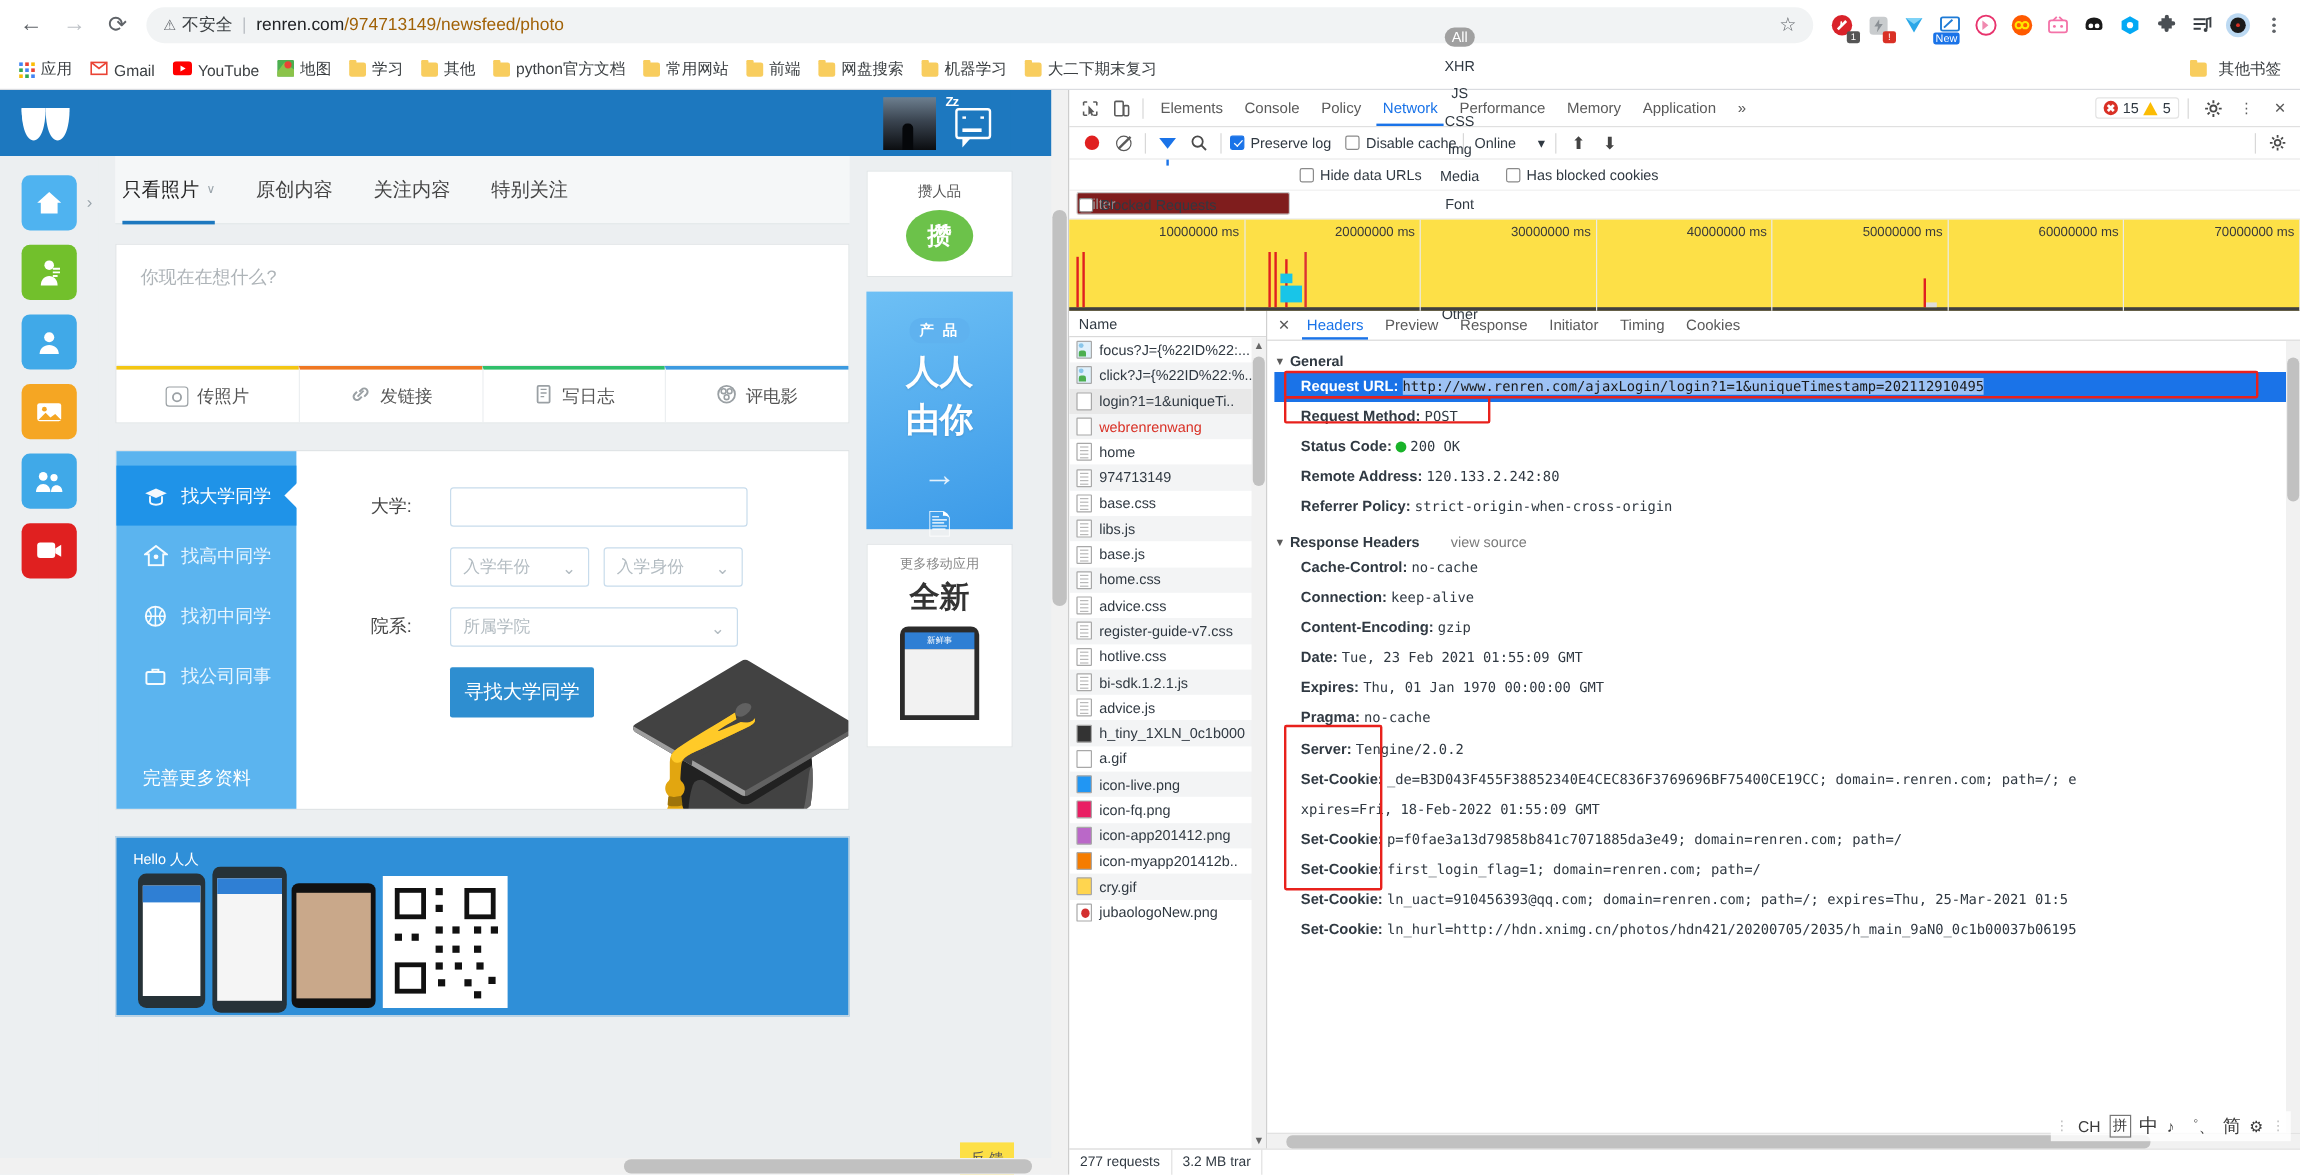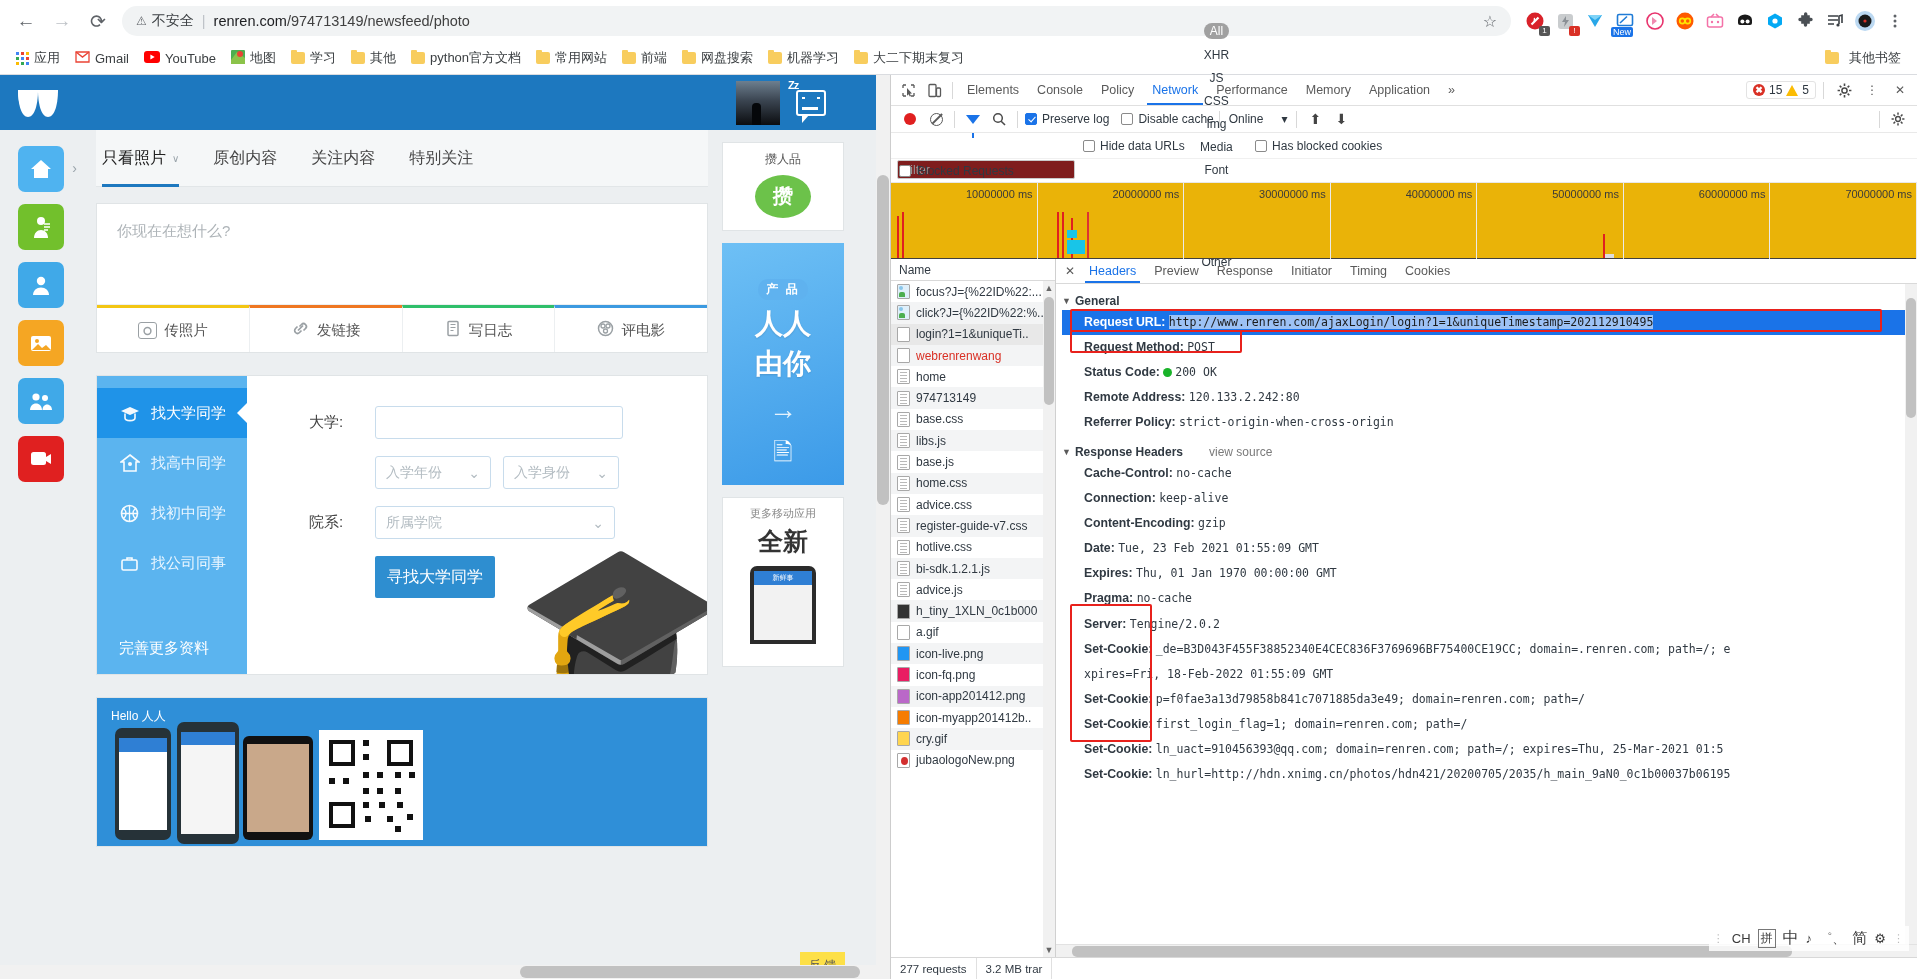--- a/index.html
+++ b/index.html
@@ -26,21 +26,21 @@
     flex: 1 1 auto; height: 30px; background: #f1f3f4; border-radius: 15px;
     margin: 0 10px 0 6px; display: flex; align-items: center; padding: 0 14px;
     font-size: 14.5px; color: #202124; position: relative; min-width: 0;
   }
   .warn-ico { font-size: 12px; color: #5f6368; margin-right: 5px; }
   .not-secure { color: #3c4043; font-size: 14px; white-space: nowrap; }
   .omni-sep { color: #bdc1c6; margin: 0 8px; }
   .omni-url { color: #202124; font-size: 14.5px; white-space: nowrap;
      overflow: hidden; text-overflow: ellipsis; }
   .omni-url .dom { color: #202124; }
-  .omni-url .path { color: #404040; }
+  .omni-url .path { color: #a16207; }
   .star { margin-left: auto; font-size: 16px; color: #5f6368; }
 
   .ext-row { display: flex; align-items: center; gap: 2px; flex: 0 0 auto; }
   .ext { width: 28px; height: 28px; position: relative; display: flex;
      align-items: center; justify-content: center; flex: 0 0 auto; }
   .badge { position: absolute; right: -1px; bottom: -1px; font-size: 8px;
      line-height: 10px; min-width: 11px; text-align: center; color: #fff;
      border-radius: 2px; padding: 0 1px; font-family: "Liberation Sans", sans-serif; }
   .badge.dark { background: #555; }
   .badge.red  { background: #d93025; }
@@ -169,23 +169,23 @@
   .promo-l { width: 40%; position: relative; }
   .promo-hello { position:absolute; left:14px; top:10px; color:#fff; font-size:12px; }
 
   .rr-aside { width: 122px; padding-top: 12px; }
   .as-card { background:#fff; border:1px solid #e0e4e6; padding:8px 0 12px;
      text-align:center; }
   .as-title { font-size: 12px; color: #555; margin-bottom: 7px; }
   .zan { width: 56px; height: 43px; border-radius: 50%; background:#6cc24a;
      margin: 0 auto; position: relative; color:#fff; font-size:20px;
      display:flex;align-items:center;justify-content:center; font-weight:bold; }
-  .as-ad { margin-top: 12px; height: 242px;
+  .as-ad { margin-top: 12px; height: 198px;
      background: linear-gradient(160deg,#6ec0f5 0%,#3b9ae8 100%);
-     padding-top: 36px; text-align:center; color:#fff; }
+     padding-top: 22px; text-align:center; color:#fff; }
   .ad-pill { display:inline-block; background:#5fb2ef; border-radius:10px;
      padding: 2px 8px; font-size: 12px; letter-spacing: 2px; font-weight:bold;}
   .ad-big { font-size: 28px; font-weight: bold; line-height: 1.15; margin-top: 8px;
      text-shadow: 0 1px 2px rgba(0,0,0,.12); }
   .ad-arrow { font-size: 28px; margin-top: 14px; opacity: .85; }
   .ad-doc { margin-top: 8px; font-size: 24px; }
   .as-card2 { margin-top: 12px; background:#fff; border:1px solid #e0e4e6;
      padding: 8px 0 0; text-align:center; overflow:hidden; height:170px; }
   .as-c2-t { font-size: 11px; color: #888; }
   .as-c2-b { font-size: 25px; font-weight:bold; color:#333; margin-top:4px; }
@@ -255,22 +255,22 @@
   .dt-filterbar { height: 26px; display:flex; align-items:center; gap:0;
      padding: 0 6px; border-bottom: 1px solid #f0f0f0; flex:0 0 auto; }
   .filter-input { width: 178px; height: 19px; border: 1px solid #c9c9c9;
      border-radius: 2px; padding: 0 5px; font-size: 12px; color: #9a9a9a;
      display:flex; align-items:center; background:#7f1d1d;margin-top:48px; }
   .ftypes { display:flex; align-items:center; gap: 9px; font-size:12px; color:#303942;flex-direction:column; }
   .ftype.all { background:#a0a0a0; color:#fff; border-radius:9px; padding:1px 6px; }
   .dt-blocked { height: 24px; display:flex;align-items:center; gap:6px; padding:0 8px;
      border-bottom:1px solid #e8e8e8; flex:0 0 auto;}
 
-  .dt-timeline { height: 76px; border-bottom: 1px solid #404040; position: relative;
-     flex: 0 0 auto; background:#eab308; }
+  .dt-timeline { height: 76px; border-bottom: 3px solid #404040; position: relative;
+     flex: 0 0 auto; background:#fde047; }
   .tl-ticks { position:absolute; left:0; right:0; top:0; height:76px; display:flex; }
   .tl-cell { flex:1 1 0; border-right: 1px solid #eaeaea; position:relative; }
   .tl-lab { position:absolute; right:4px; top:5px; font-size:11px; color:#3a3a3a;
      white-space:nowrap; }
   .tl-bar { position:absolute; bottom:0; width:2px; background:#e02020; }
   .tl-cy  { position:absolute; bottom:0; background:#18c5e8; }
 
   .dt-split { flex: 1 1 auto; display: flex; min-height: 0; }
   .req-list { width: 165px; border-right: 1px solid #d0d0d0; display:flex;
      flex-direction:column; min-height:0; }

